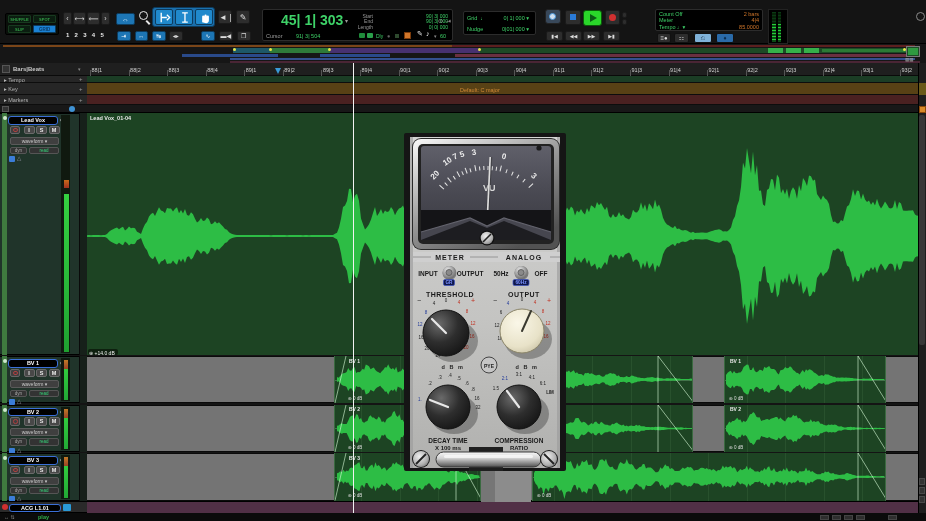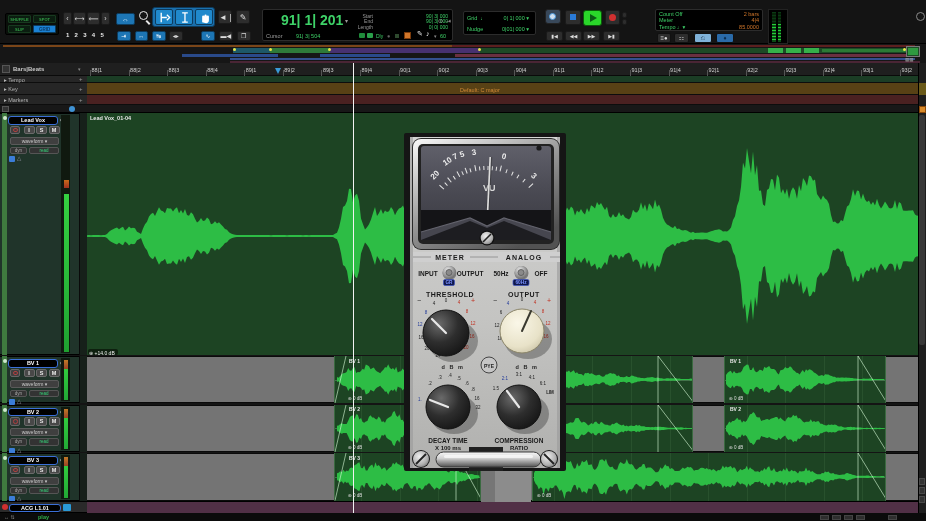--- a/index.html
+++ b/index.html
@@ -46,21 +46,21 @@
 <div class="btn" style="left:218px;top:10px;width:14px;height:14px;font-size:8px;line-height:13px;">◄❘</div>
 <div class="btn" style="left:236px;top:10px;width:14px;height:14px;font-size:8px;line-height:13px;">✎</div>
 <div class="bb" style="left:117px;top:31px;width:13.5px;height:10px;font-size:6px;line-height:9px;">⇥</div>
 <div class="bb" style="left:134.5px;top:31px;width:13.5px;height:10px;font-size:6px;line-height:9px;">↔</div>
 <div class="bb" style="left:152px;top:31px;width:13.5px;height:10px;font-size:6px;line-height:9px;">↹</div>
 <div class="btn" style="left:169px;top:31px;width:13.5px;height:10px;font-size:6px;line-height:9px;">◂▸</div>
 <div class="bb" style="left:201px;top:31px;width:13.5px;height:10px;font-size:6px;line-height:9px;">∿</div>
 <div class="btn" style="left:219px;top:31px;width:13.5px;height:10px;font-size:6px;line-height:9px;">▬◀</div>
 <div class="btn" style="left:237px;top:31px;width:13.5px;height:10px;font-size:6px;line-height:9px;">❐</div>
 <div class="lcd" style="left:262px;top:9px;width:191px;height:32px;"></div>
-<div class="t g" style="left:281px;top:12px;font-size:14px;font-weight:bold;letter-spacing:0px;">91| 1| 201</div>
+<div class="t g" style="left:281px;top:12px;font-size:14px;font-weight:bold;letter-spacing:0px;">45| 1| 303</div>
 <div class="t" style="left:345px;top:17px;font-size:6px;color:#999;">▾</div>
 <div class="t gr" style="left:355px;top:12.5px;width:18px;text-align:right;font-size:5px;">Start</div>
 <div class="t g" style="left:408px;top:12.5px;width:40px;text-align:right;font-size:5px;">90| 3| 000</div>
 <div class="t gr" style="left:355px;top:18.0px;width:18px;text-align:right;font-size:5px;">End</div>
 <div class="t g" style="left:408px;top:18.0px;width:40px;text-align:right;font-size:5px;">90| 3| 000</div>
 <div class="t gr" style="left:355px;top:23.5px;width:18px;text-align:right;font-size:5px;">Length</div>
 <div class="t g" style="left:408px;top:23.5px;width:40px;text-align:right;font-size:5px;">0| 0| 000</div>
 <div class="t gr" style="left:266px;top:33px;font-size:5.5px;">Cursor</div>
 <div class="t g" style="left:296px;top:33px;font-size:5.5px;">91| 3| 504</div>
 <div class="a" style="left:359px;top:33px;width:6px;height:5px;background:#1f8a3a;border-radius:1px;"></div>

